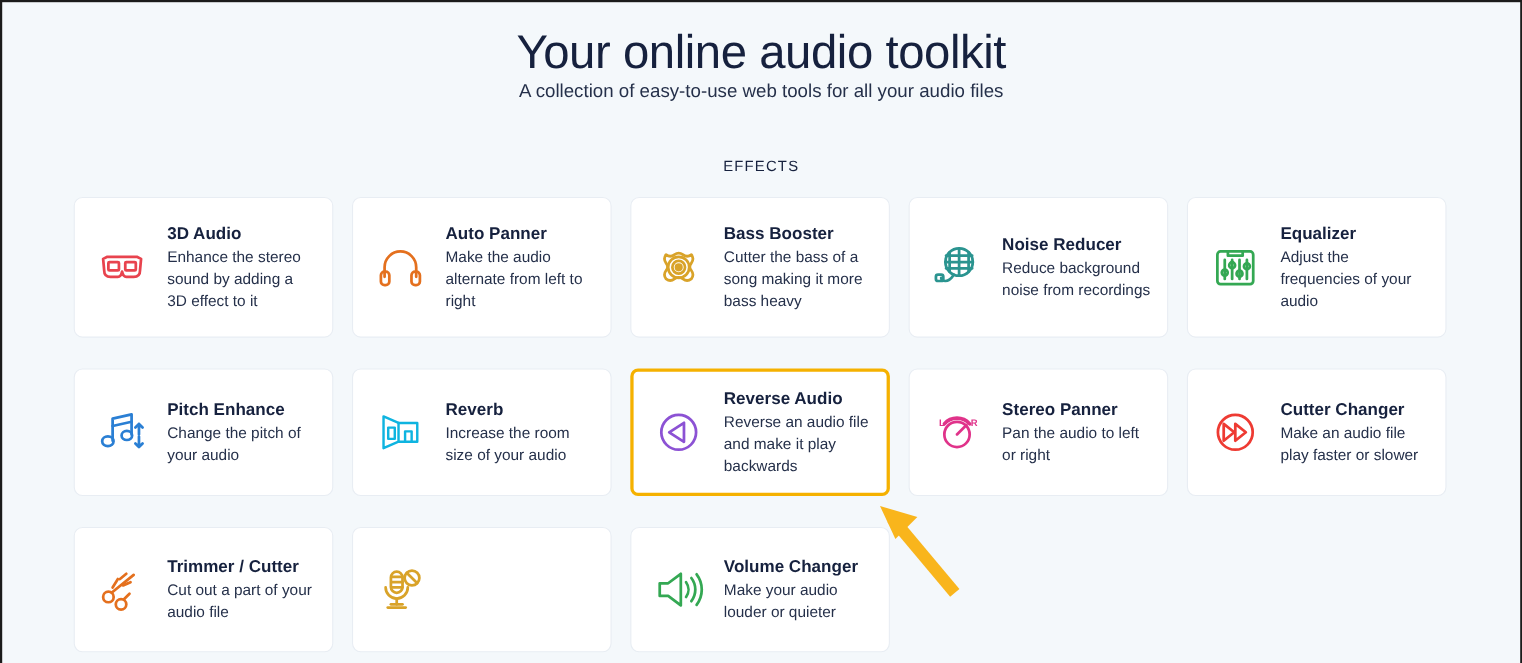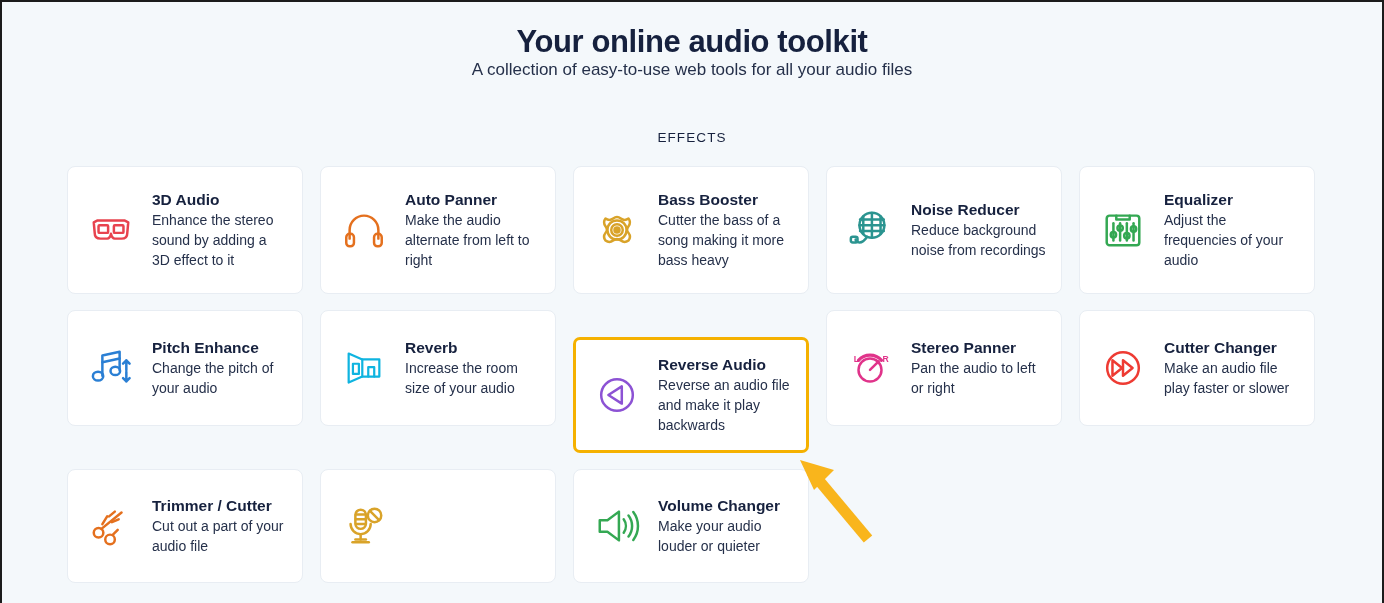--- a/index.html
+++ b/index.html
@@ -14,22 +14,22 @@
     width: 1384px; height: 603px;
     background: #f4f8fb;
     border-left: 2px solid #1b1b1b;
     border-top: 2px solid #1b1b1b;
     border-right: 2px solid #1b1b1b;
     overflow: hidden;
   }
 
   .hero { text-align: center; padding-top: 22px; }
   .hero-title {
-    font-size: 31px;
-    font-weight: bold;
+    font-size: 43px;
+    font-weight: normal;
     color: #16213e;
     letter-spacing: -0.4px;
   }
   .hero-sub {
     font-size: 17px;
     color: #25304a;
   }
 
   .section-label {
     text-align: center;
@@ -37,21 +37,21 @@
     letter-spacing: 1.1px;
     color: #16213e;
     margin-top: 50px;
   }
 
   .grid {
     margin: 21px auto 0 auto;
     width: 1250px;
     display: flex;
     flex-wrap: wrap;
-    gap: 16px 17px;
+    gap: 28px 17px;
   }
 
   .card {
     width: 236px;
     background: #ffffff;
     border: 1px solid #e8edf3;
     border-radius: 8px;
     display: flex;
     align-items: center;
     padding: 12px 14px;
@@ -59,21 +59,20 @@
     cursor: pointer;
   }
   .card.h1 { height: 128px; }
   .card.h2 { height: 116px; }
   .card.h3 { height: 114px; }
 
   .card.selected {
     border: 3px solid #f5b100;
     border-radius: 7px;
     padding: 0 12px;
-    margin-top: 27px;
   }
 
   .card-icon {
     flex: 0 0 58px;
     width: 58px; height: 58px;
     display: flex;
     align-items: center;
     justify-content: center;
   }
   .card-icon svg { display: block; }

